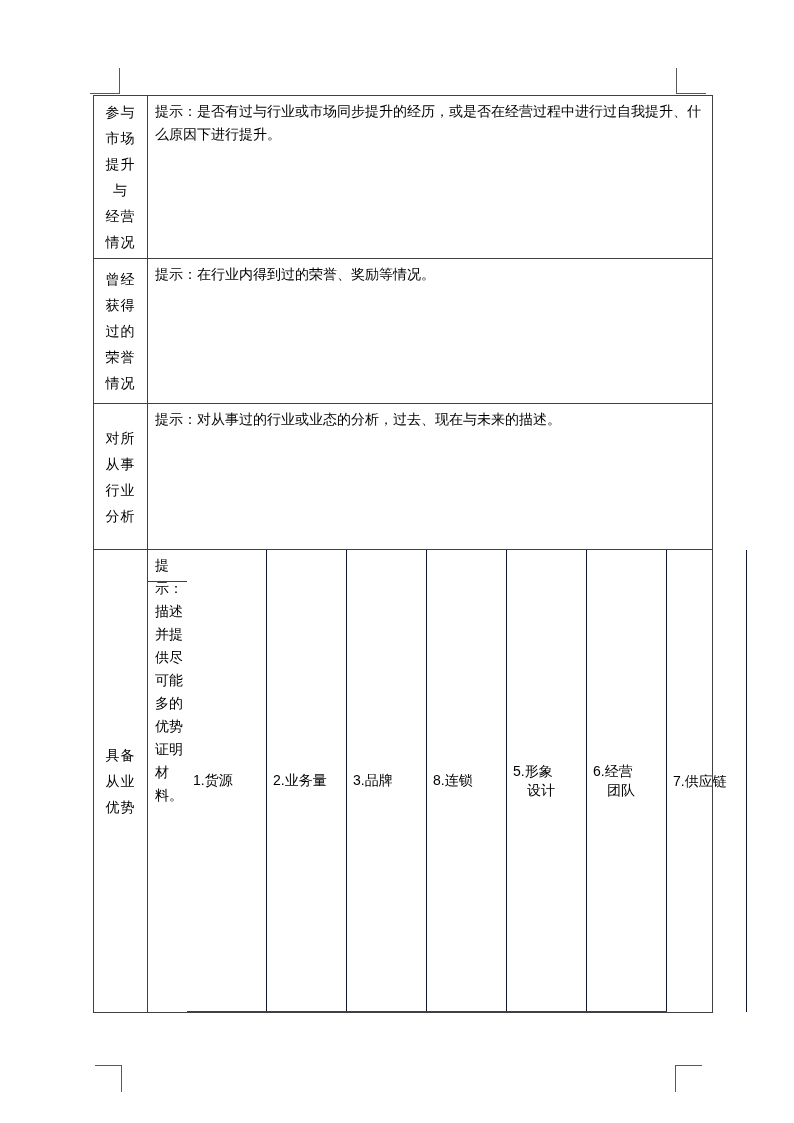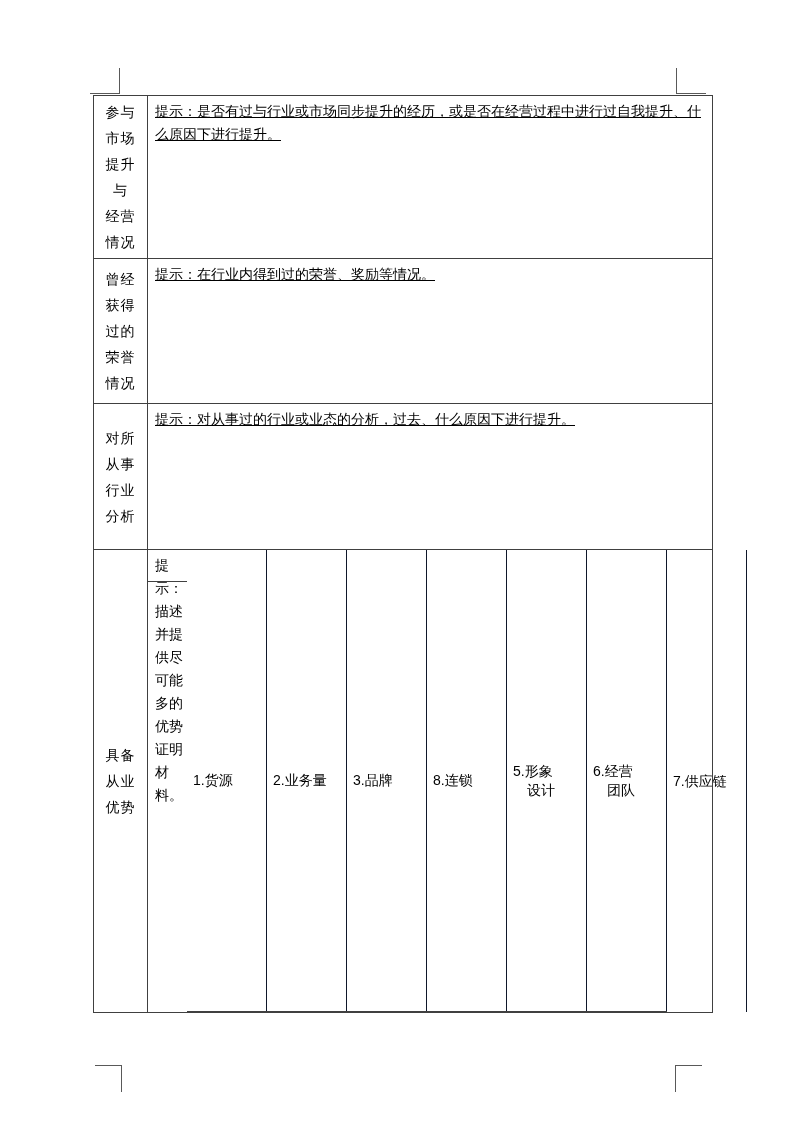--- a/index.html
+++ b/index.html
@@ -37,21 +37,20 @@
   }
   .label-cell span{
     white-space:pre-line;
     line-height:26px;
     letter-spacing:1px;
   }
   .content-cell{flex:1;display:flex;flex-direction:column;}
   .hint{
     padding:4px 4px 2px 7px;
     line-height:23px;
-    text-decoration:underline;
   }
   .content-col{flex:1;display:flex;flex-direction:row;}
   .hint-row{
     flex:0 0 32px;height:32px;
     border-bottom:1px solid #404040;
     padding:4px 4px 2px 7px;
     line-height:23px;
   }
   .sub-row{display:flex;border-bottom:1px solid #404040;}
   .sub-row:last-child{border-bottom:none;flex:1;}
@@ -104,21 +103,21 @@
     </div>
 
     <div class="row" style="flex:0 0 146px;">
       <div class="label-cell">
         <span>对所
 从事
 行业
 分析</span>
       </div>
       <div class="content-cell">
-        <div class="hint">提示：对从事过的行业或业态的分析，过去、什么原因下进行提升。</div>
+        <div class="hint">提示：对从事过的行业或业态的分析，过去、现在与未来的描述。</div>
       </div>
     </div>
 
     <div class="row">
       <div class="label-cell">
         <span>具备
 从业
 优势</span>
       </div>
       <div class="content-col">

